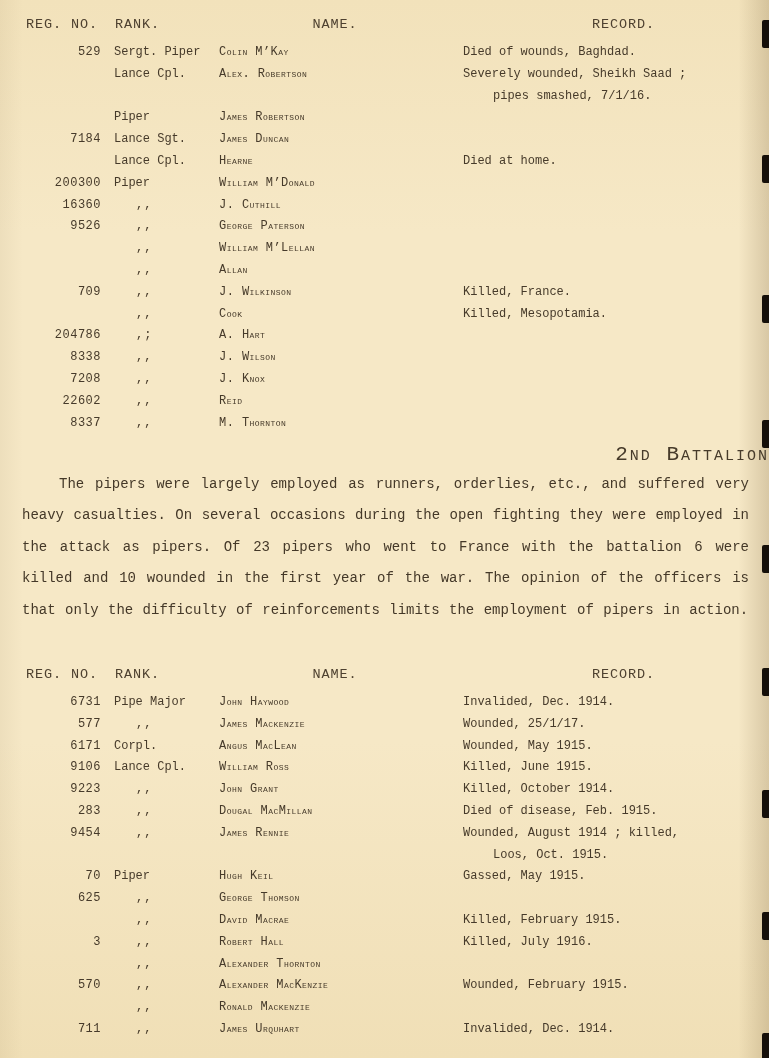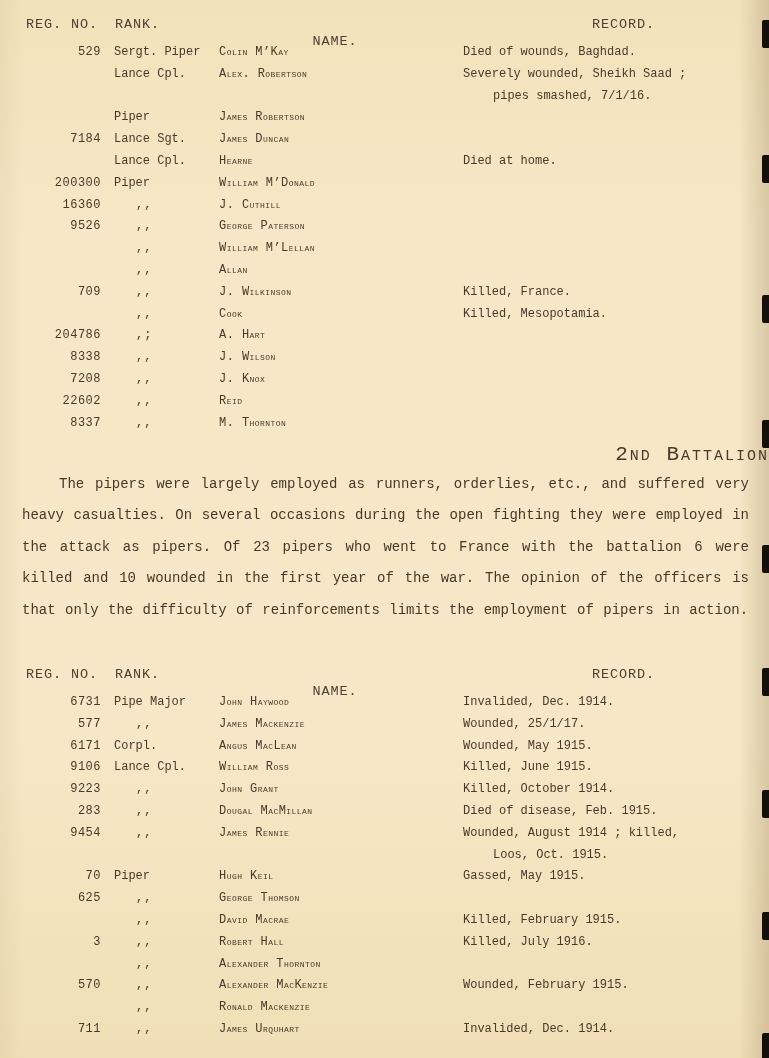--- a/index.html
+++ b/index.html
@@ -33,21 +33,21 @@
     grid-template-columns: 105px 105px 250px 1fr;
   }
   .thead {
     height: 25px;
     font-size: 13.5px;
     letter-spacing: 0.9px;
     color: #4e4130;
   }
   .h-regno { text-align: left; padding-left: 26px; }
   .h-rank  { text-align: left; padding-left: 10px; }
-  .h-name  { text-align: center; margin-top: 17px; }
+  .h-name  { text-align: center; }
   .h-rec   { text-align: center; padding-left: 40px; }
 
   .trow { line-height: 21.8px; font-size: 12px; }
   .c-no   { text-align: right; padding-right: 4px; letter-spacing: 0.5px; }
   .c-rank { padding-left: 9px; }
   .c-rank.ditto { padding-left: 31px; letter-spacing: 1px; }
   .c-name {
     padding-left: 9px;
     font-variant: small-caps;
     letter-spacing: 0.45px;

